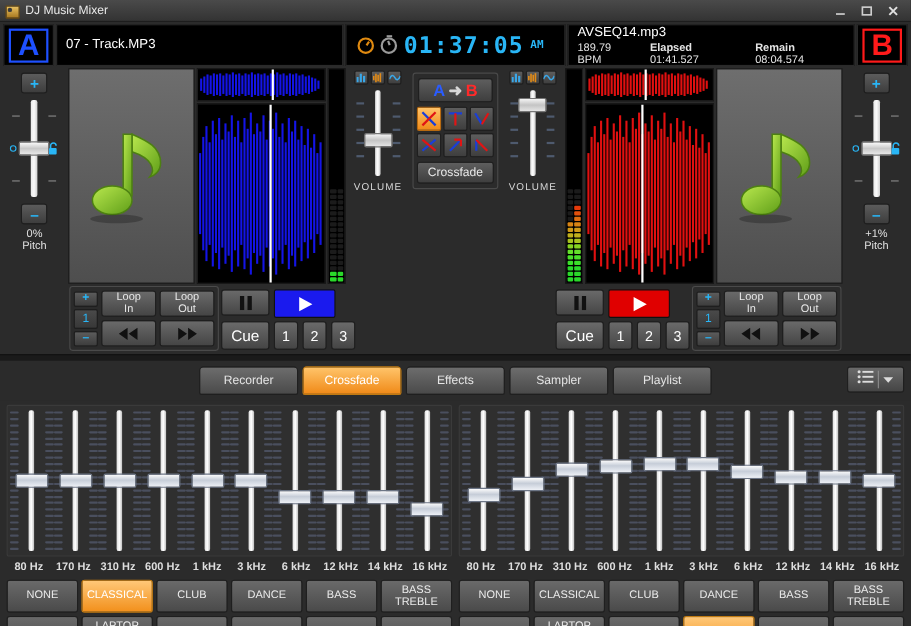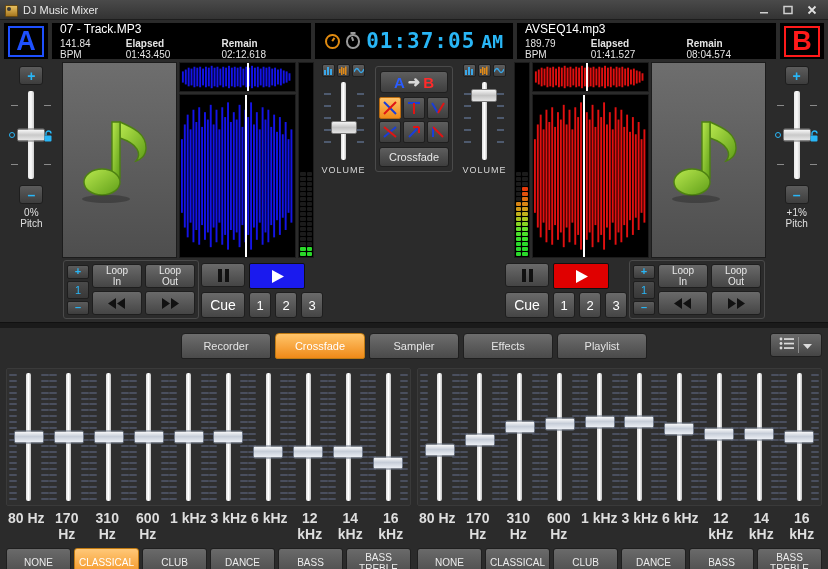--- a/index.html
+++ b/index.html
@@ -70,21 +70,21 @@
   .clock-icon.orange::before { background:#e08a10; transform: translate(-50%,-100%) rotate(35deg); }
   .clock-icon.gray::before   { background:#9a9a9a; transform: translate(-50%,-100%) rotate(-20deg); }
   .clock-icon.gray::after {
     content:""; position:absolute; left:50%; top:-4px; width:5px; height:2px;
     background:#9a9a9a; transform:translateX(-50%);
   }
   .clock-time {
     font-family:"DejaVu Sans Mono", monospace; font-size: 21px;
     color: #29b6f6; letter-spacing: 1px; font-weight:bold;
   }
-  .clock-ampm { font-family:"DejaVu Sans Mono", monospace; font-size:18px; color:#29b6f6; font-weight:bold; }
+  .clock-ampm { font-family:"DejaVu Sans Mono", monospace; font-size:10px; color:#29b6f6; font-weight:bold; }
 
   
   .decks {
     height: 200px; display:flex; padding: 2px 3px; gap: 2px;
     background:#2b2b2b;
   }
   .pitch-col {
     width: 58px; display:flex; flex-direction:column; align-items:center;
     padding-top: 4px;
   }
@@ -234,21 +234,21 @@
   .eq-ticks { position:absolute; top:0; bottom:0; width:100%;
     display:flex; justify-content:space-between; }
   .eq-tickcol { width:8px; display:flex; flex-direction:column;
     justify-content:space-between; padding:1px 0; }
   .eq-tick { height:2px; background:#4a4f5e; border-radius:1px; }
   .eq-handle { position:absolute; left:50%; transform:translate(-50%,-50%);
     width:30px; height:13px; border-radius:2px;
     background:linear-gradient(#fbfbfb,#c6cdd8 45%,#eef1f6);
     border:1px solid #6d7686; cursor:pointer; }
   .eq-labels { display:flex; margin-top:4px; }
-  .eq-labels div { flex:1; text-align:center; font-size:14px; color:#dedede; font-weight:bold; }
+  .eq-labels div { flex:1; text-align:center; font-size:10px; color:#dedede; font-weight:bold; }
 
   .preset-grid { display:grid; grid-template-columns:repeat(6,1fr);
     gap:3px; margin-top:6px; }
   .preset { height:30px; border:1px solid #1f1f1f; border-radius:3px;
     background:linear-gradient(#6a6a6a,#4a4a4a); color:#ececec; font-size:10px;
     display:flex; align-items:center; justify-content:center; text-align:center;
     line-height:1.15; cursor:pointer; }
   .preset.active { background:linear-gradient(#ffc878,#f2901c); border-color:#c07a12; color:#fff; }
 </style>
 </head>
@@ -275,27 +275,20 @@
     </span>
   </span>
 </div>
 
 <div class="deck-header-row">
   <div class="deck-id a">
     <span class="letter">A</span>
   </div>
   <div class="deck-info">
     <div class="track">07 - Track.MP3</div>
-    <div class="deck-meta">
-      <span>141.84 BPM</span>
-      <span><b>Elapsed</b>
-        <span class="val">01:43.450</span></span>
-      <span><b>Remain</b>
-        <span class="val">02:12.618</span></span>
-    </div>
   </div>
   <div class="clock-box">
     <span class="clock-icon orange"></span>
     <span class="clock-icon gray"></span>
     <span class="clock-time">01:37:05</span>
     <span class="clock-ampm">AM</span>
   </div>
   <div class="deck-info">
     <div class="track">AVSEQ14.mp3</div>
     <div class="deck-meta">
@@ -886,22 +879,22 @@
     </div>
   </div>
   <div style="width:58px"></div>
 </div>
 
 <div class="sep"></div>
 
 <div class="tabbar">
   <div class="tab">Recorder</div>
   <div class="tab active">Crossfade</div>
+  <div class="tab">Effects</div>
   <div class="tab">Sampler</div>
-  <div class="tab">Effects</div>
   <div class="tab">Playlist</div>
   <div class="menu-btn">
     <span>
       <svg width="16" height="13" viewBox="0 0 16 13">
           <g fill="#dcdcdc">
             <circle cx="2" cy="2" r="1.4"></circle>
             <rect x="5" y="1.2" width="10" height="1.7"></rect>
             <circle cx="2" cy="6.5" r="1.4"></circle>
             <rect x="5" y="5.7" width="10" height="1.7"></rect>
             <circle cx="2" cy="11" r="1.4"></circle>

